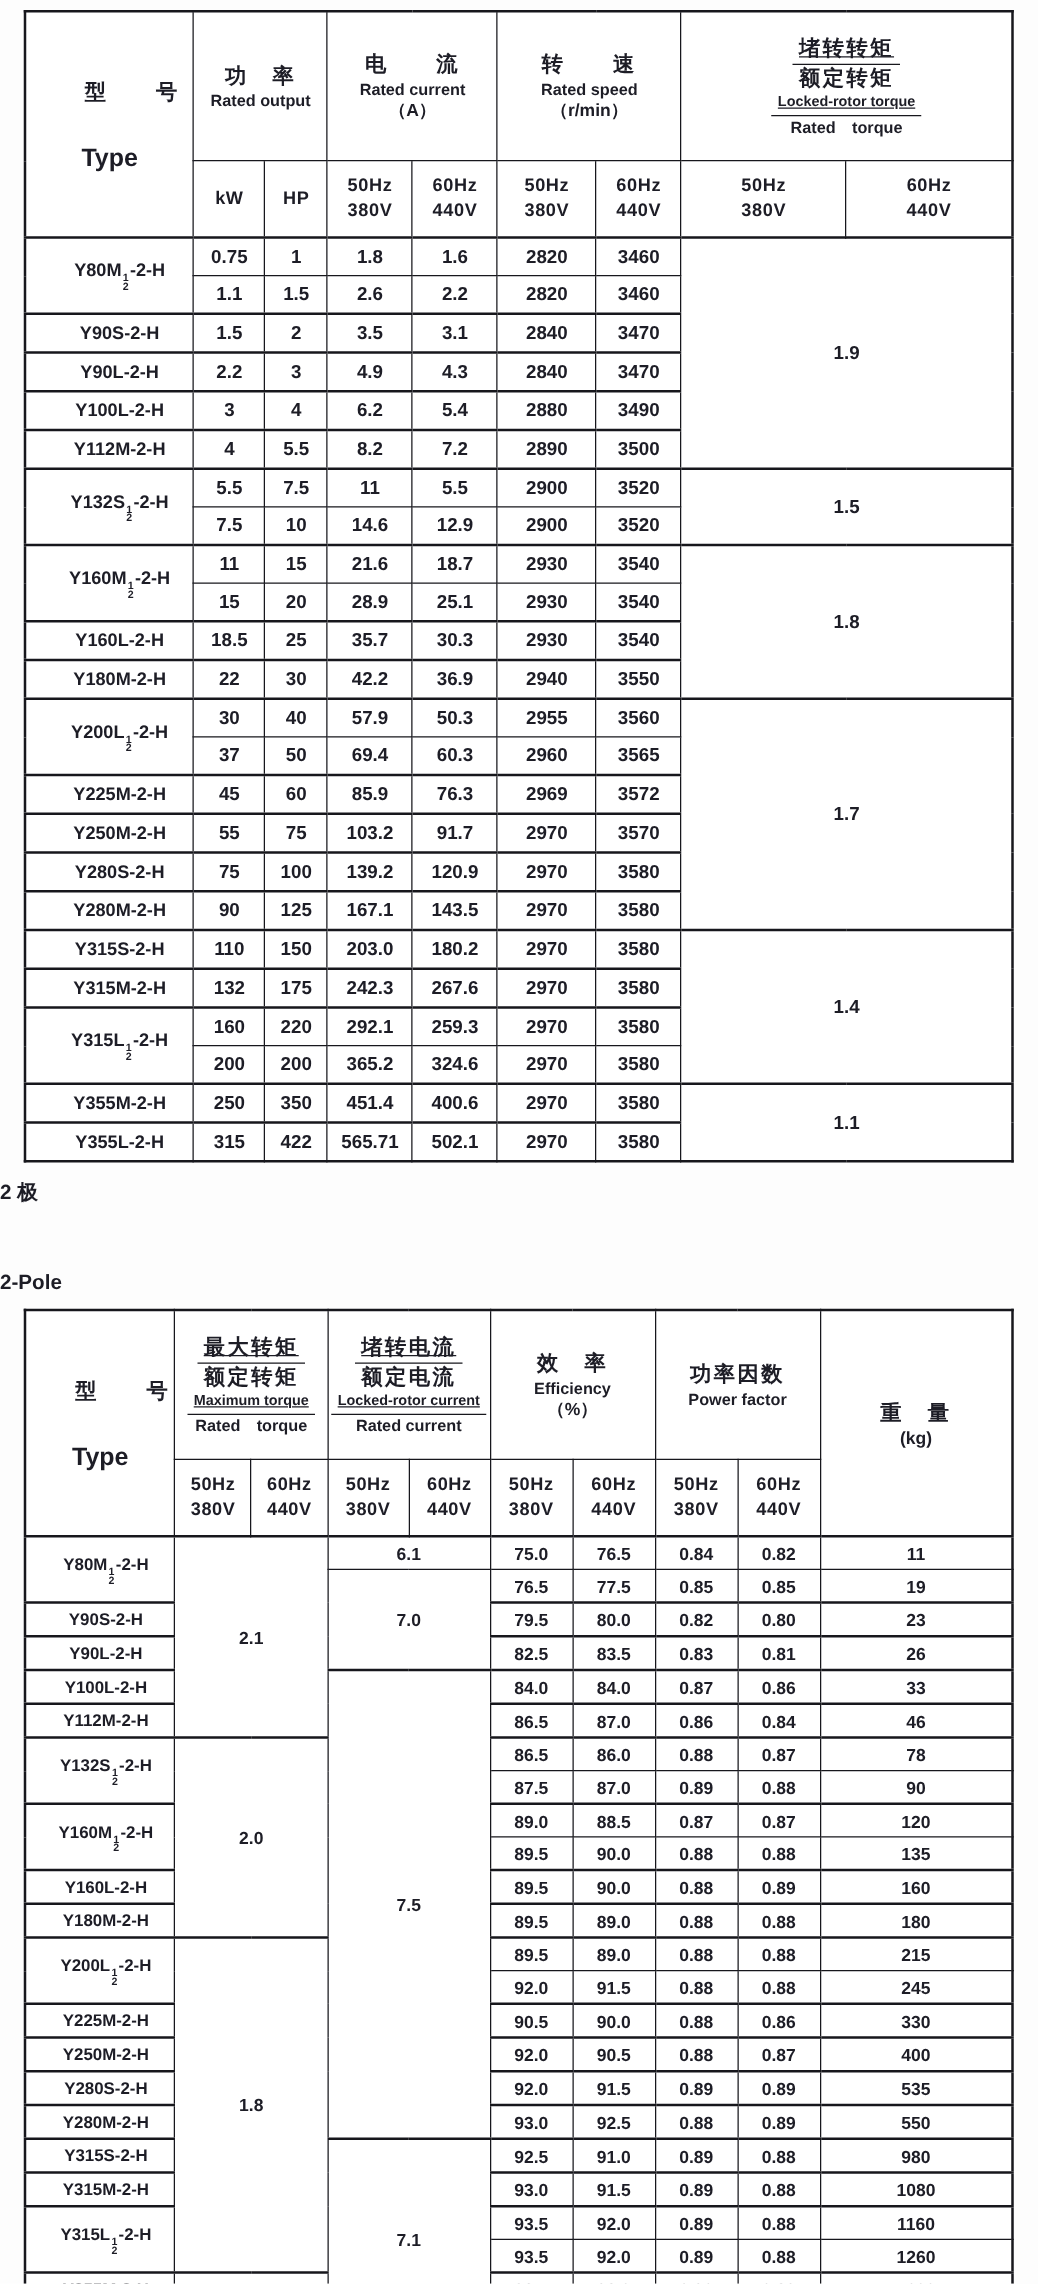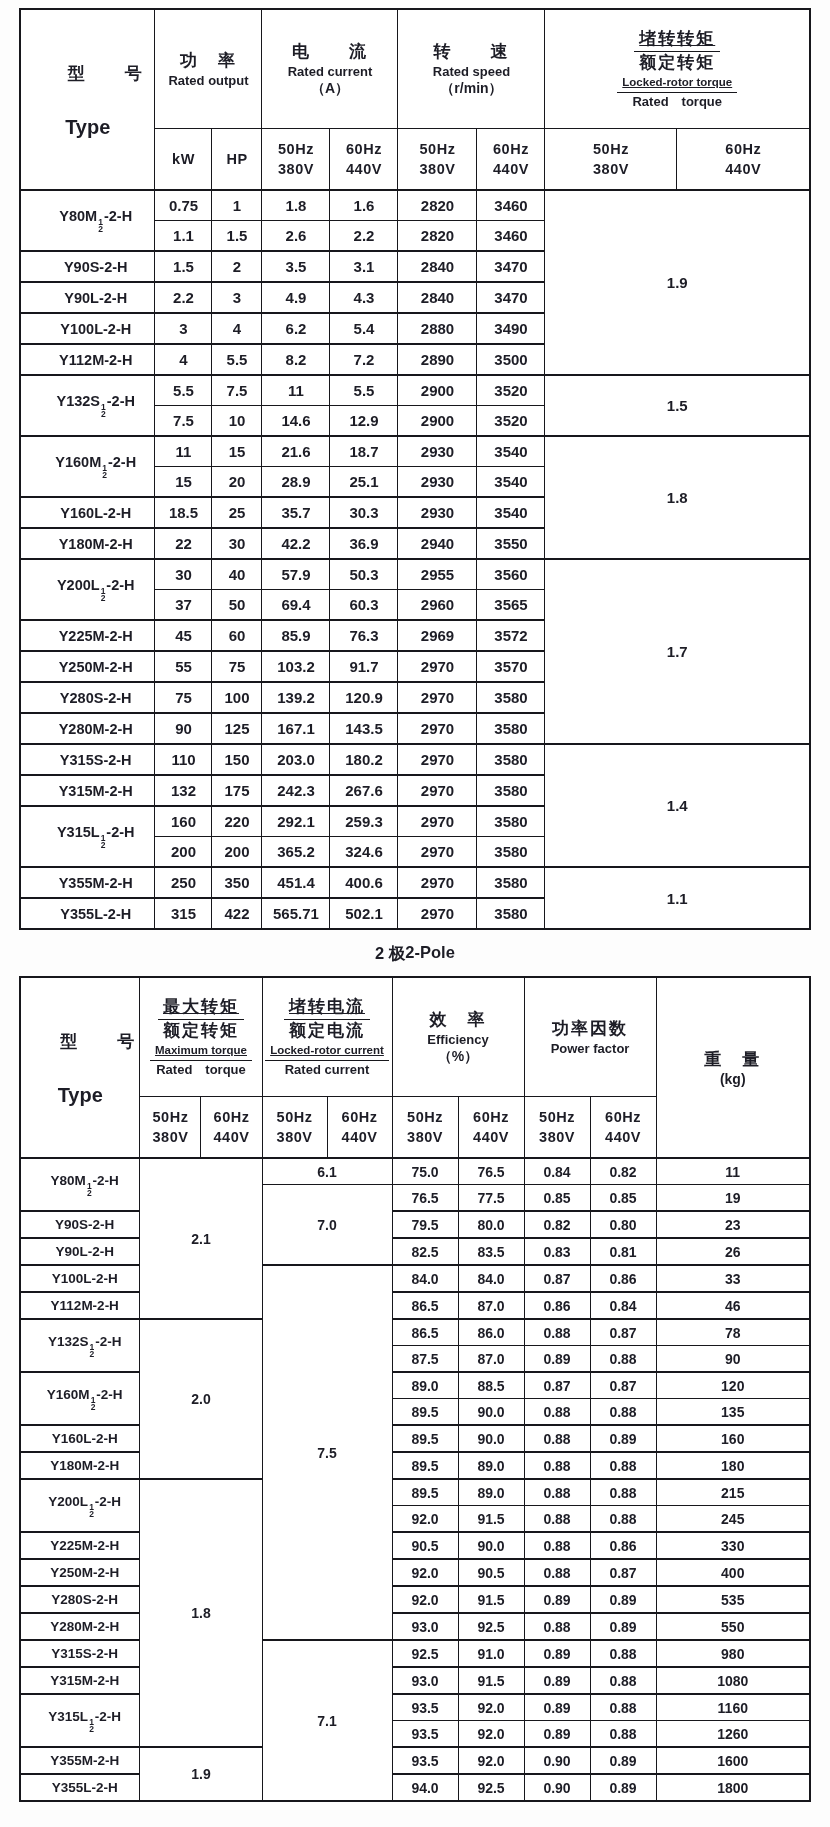--- a/index.html
+++ b/index.html
@@ -21,21 +21,21 @@
   .subhead th { height:54px; font-size:14.5px; line-height:20px; letter-spacing:0.5px; }
   .th-type .zh { margin-bottom:34px;padding-left:36px; }
   .th-type .en { font-size:20px; }
   tbody td { font-size:15px; height:29px; }
   #t2 tbody td { font-size:14px; height:25px; }
   td.model { text-align:center; padding-left:16px; font-size:14.5px; white-space:nowrap; }
   #t2 td.model { padding-left:9px; font-size:13.5px; }
   td.span-val { font-size:15px; }
   tr.gstart td { border-top:2px solid #17171c; }
   .frac { display:inline-flex; flex-direction:column; align-items:center; font-size:8.5px; line-height:7px; vertical-align:-4px; margin:0 1px; font-weight:bold; }
-  .pole-divider { display:flex; justify-content:center; margin:13px 0 11px 0; font-size:16.5px; }
+  .pole-divider { display:flex; justify-content:center; gap:52px; margin:13px 0 11px 0; font-size:16.5px;flex-direction:column; }
 </style>
 </head>
 <body>
 
 <div class="page">
 
   <table id="t1">
     <colgroup>
       <col style="width:135px">
         <col style="width:57px">

